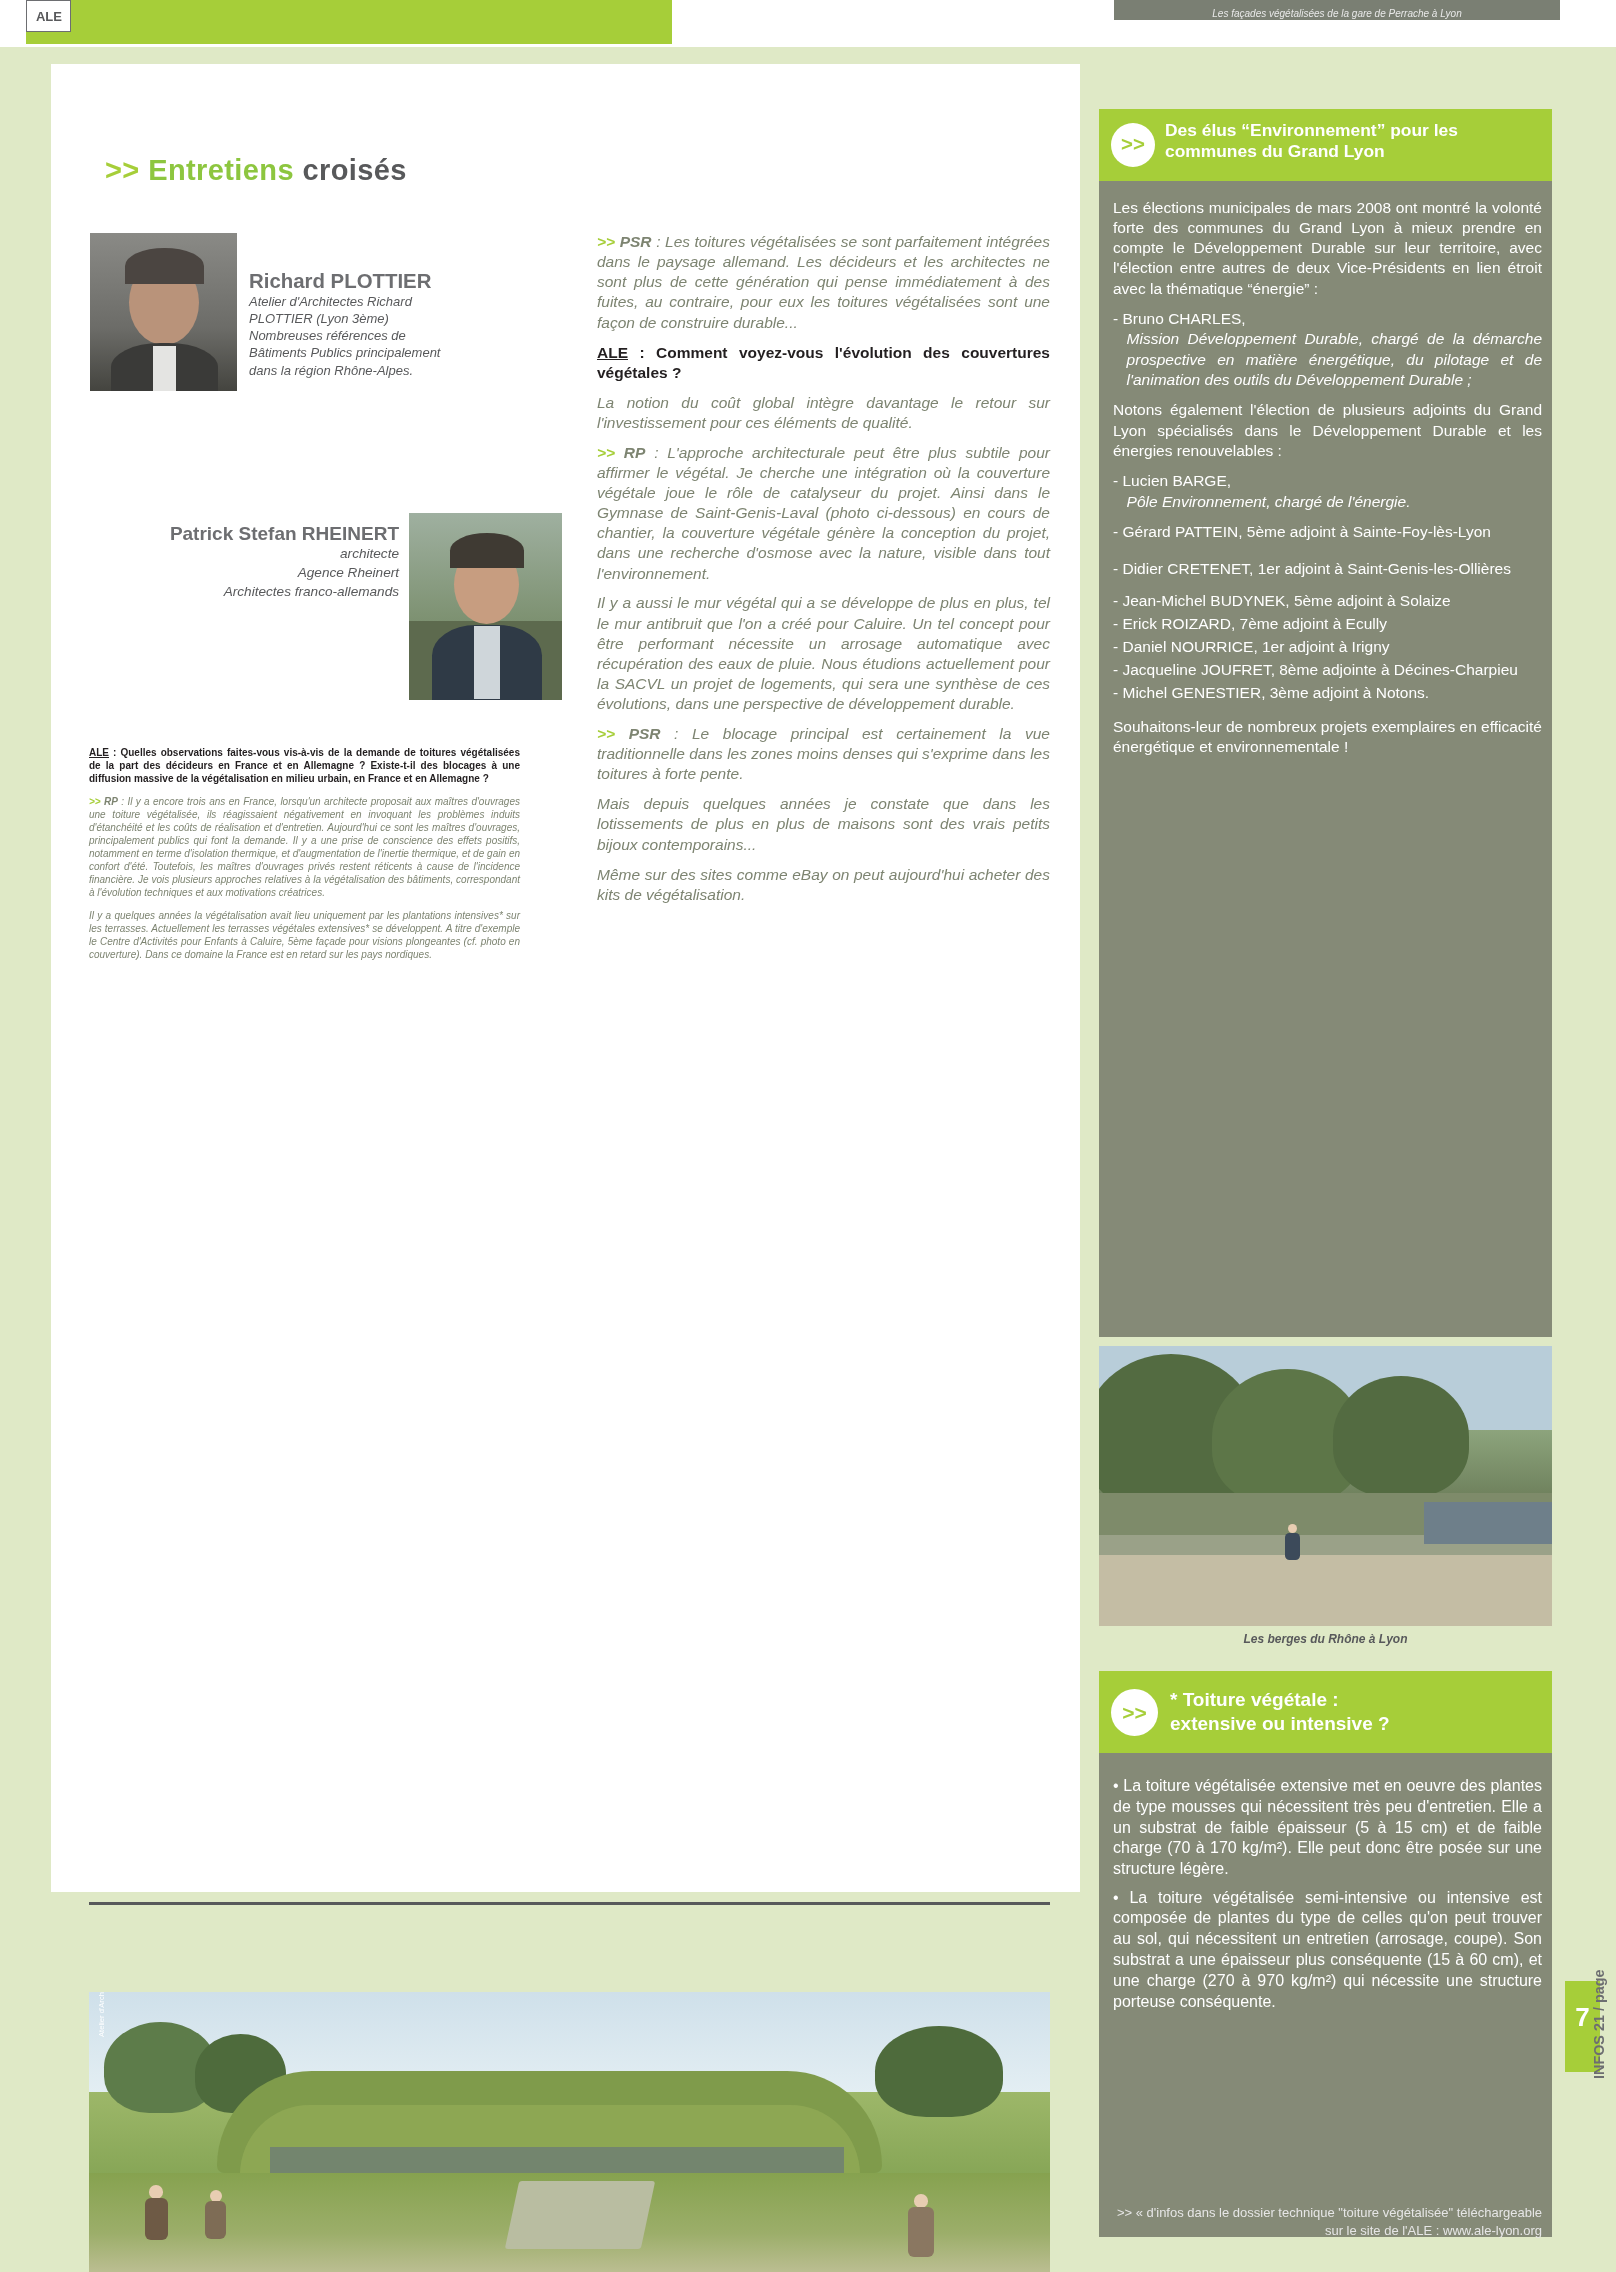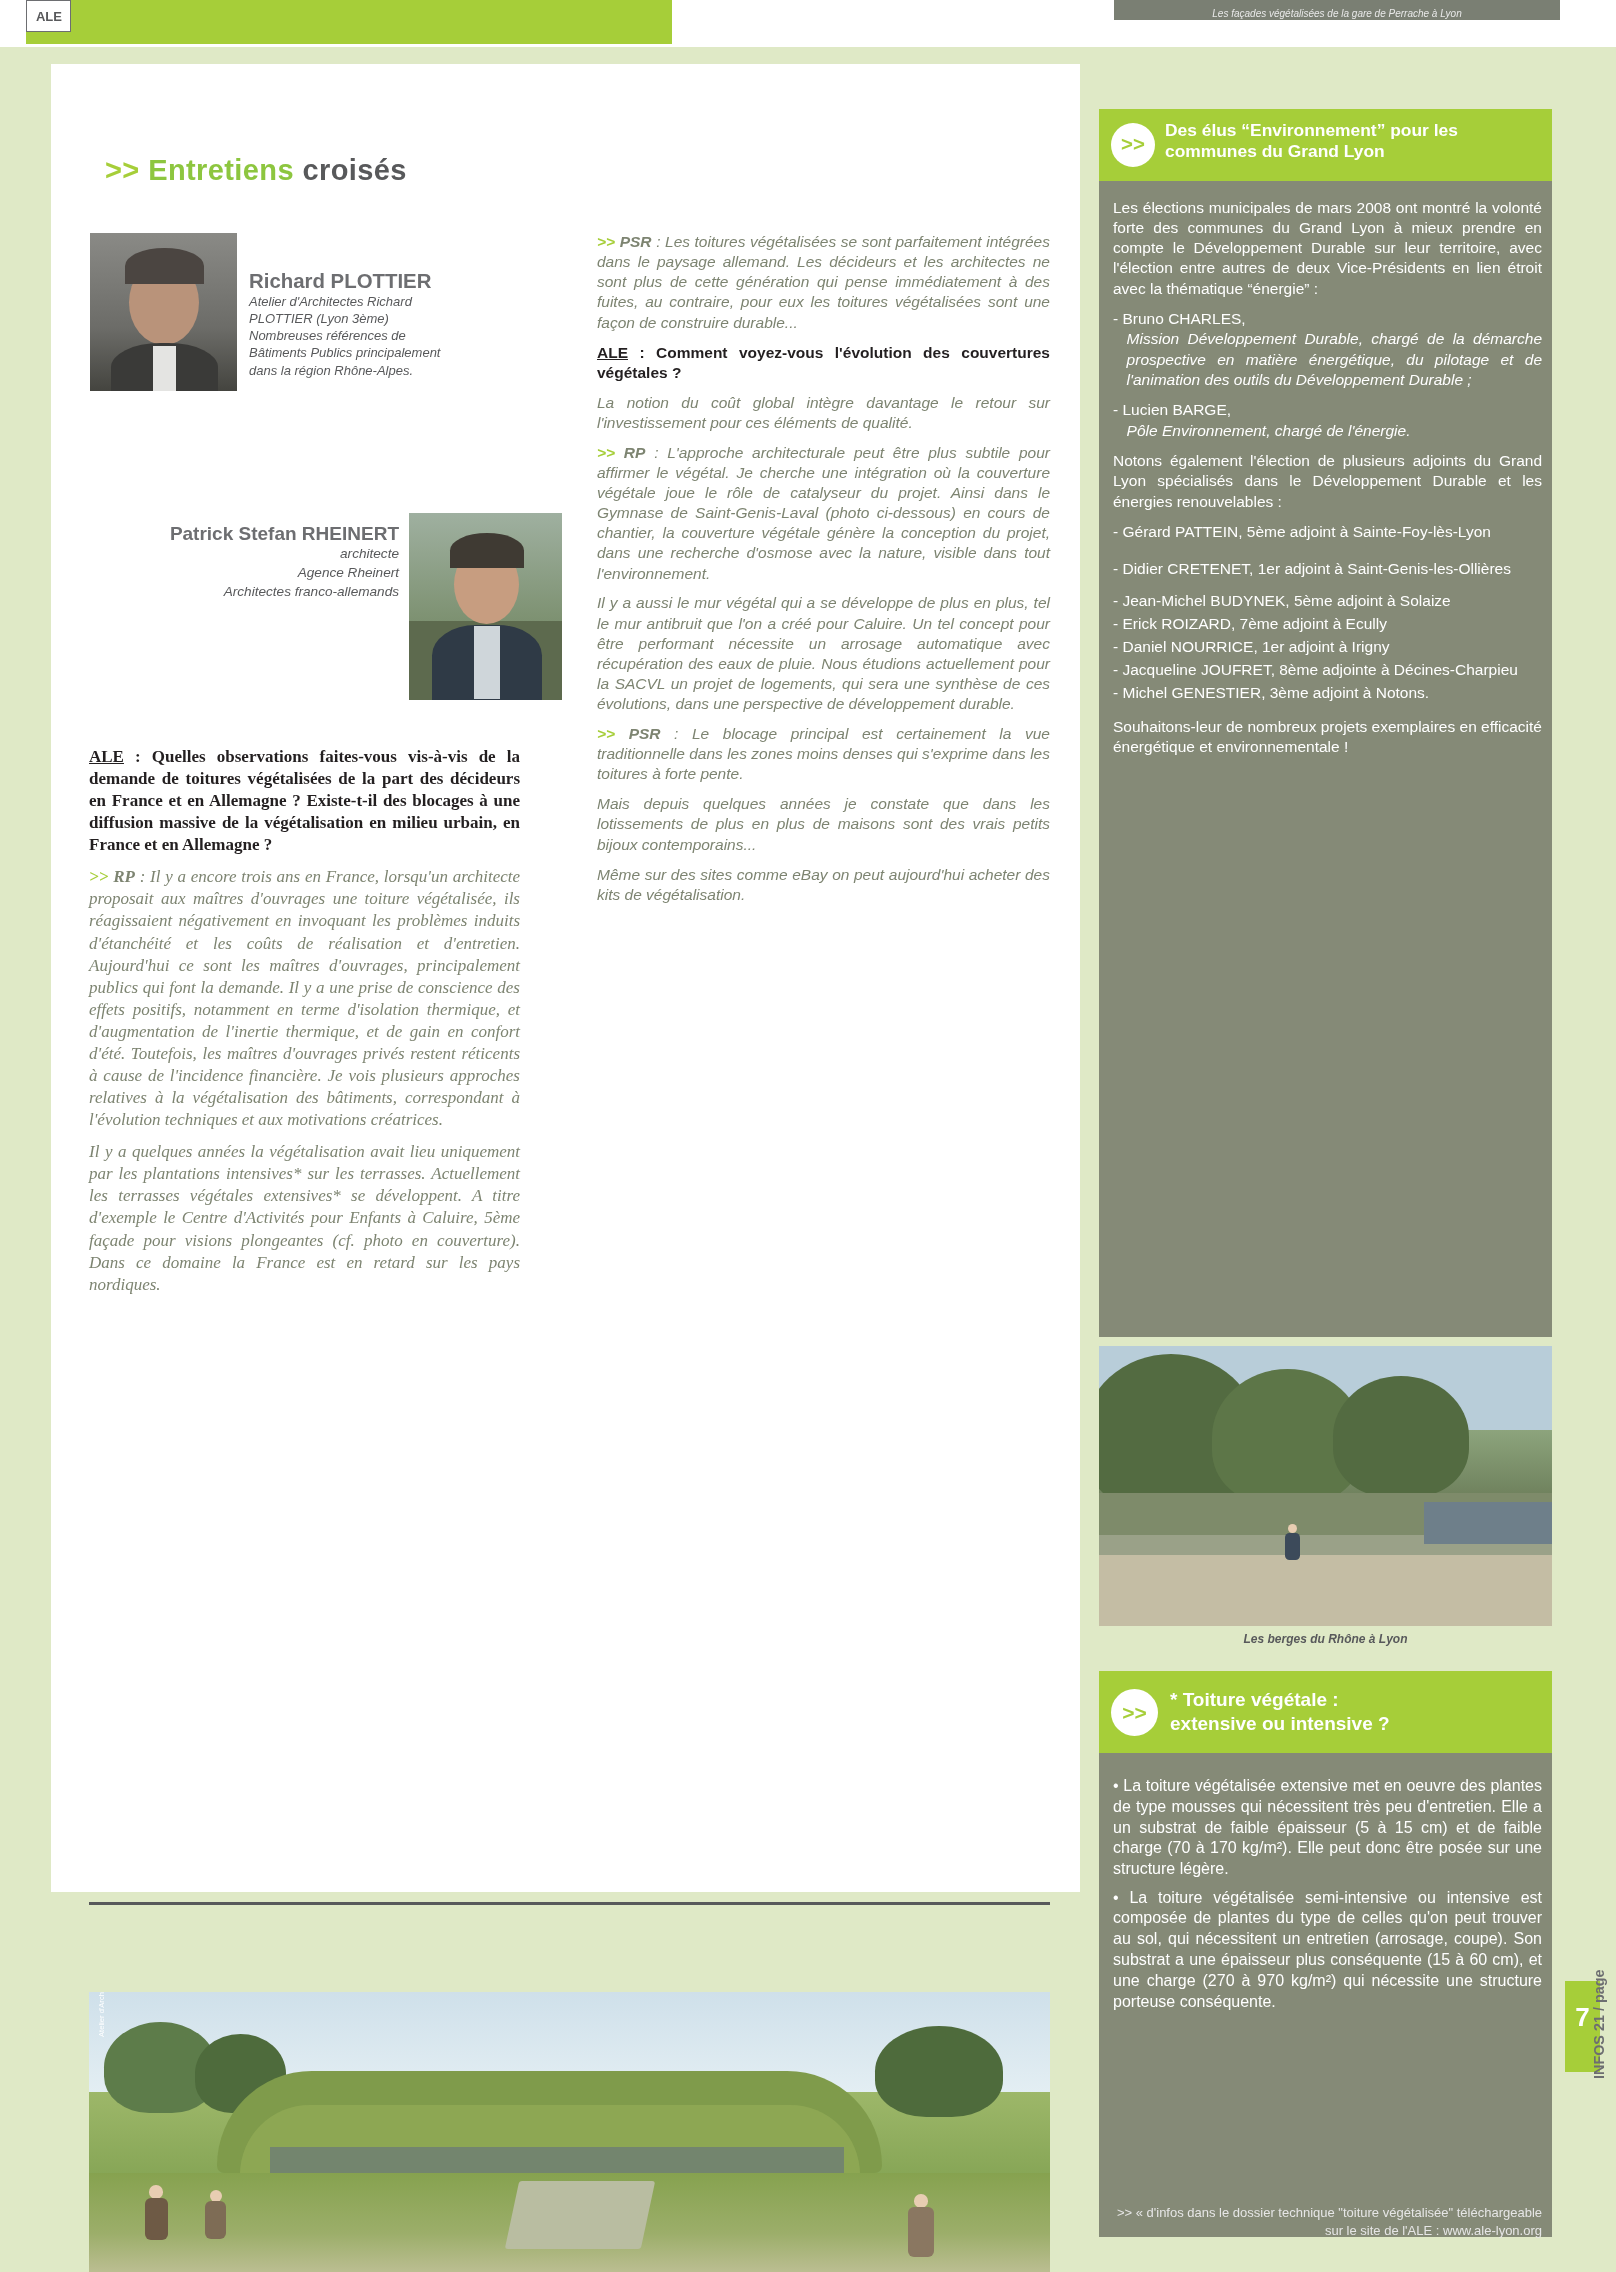--- a/index.html
+++ b/index.html
@@ -70,21 +70,21 @@
   .bio1 .nm { font-size:20.4px; font-weight:bold; color:#6d6e71; }
   .bio1 .ln { font-size:13px; font-style:italic; color:#58595b; line-height:1.32; text-align:justify;}
   .bio2 {
     position:absolute; left:89px; top:476px; width:310px; text-align:right;
   }
   .bio2 .nm { font-size:19px; font-weight:bold; color:#6d6e71; }
   .bio2 .ln { font-size:13.6px; font-style:italic; color:#58595b; line-height:1.38; }
   
   .col1 {
     position:absolute; left:89px; top:699px; width:431px;
-    font-size:17px; line-height:1.30; text-align:justify;font-family:Liberation Serif, serif;
+    font-size:10px; line-height:1.30; text-align:justify;
   }
   .col2 {
     position:absolute; left:597px; top:185px; width:453px;
     font-size:15.5px; line-height:1.30; text-align:justify;
   }
   .q { font-weight:bold; color:#231f20; }
   .q u { text-decoration:underline; }
   .ans-i { font-style:italic; color:#7d8471; }
   .bullet-green { color:#a6ce39; font-weight:bold; }
   .spk { font-weight:bold; }
@@ -296,25 +296,25 @@
     <div class="circ">&gt;&gt;</div>
     <div class="txt">Des élus “Environnement” pour les communes du Grand Lyon</div>
   </div>
   <div class="rc-body"></div>
   <div class="rc-body-inner">
     <p>Les élections municipales de mars 2008 ont montré la volonté forte des communes du Grand Lyon à mieux prendre en compte le Développement Durable sur leur territoire, avec l'élection entre autres de deux Vice-Présidents en lien étroit avec la thématique “énergie” :</p>
     <p>
       <span>- Bruno CHARLES,</span><br>
       <span class="it" style="margin-left:13.6px;display:inline-block;">Mission Développement Durable, chargé de la démarche prospective en matière énergétique, du pilotage et de l'animation des outils du Développement Durable ;</span>
     </p>
+    <p>Notons également l'élection de plusieurs adjoints du Grand Lyon spécialisés dans le Développement Durable et les énergies renouvelables :</p>
     <p>
       <span>- Lucien BARGE,</span><br>
       <span class="it" style="margin-left:13.6px;display:inline-block;">Pôle Environnement, chargé de l'énergie.</span>
     </p>
-    <p>Notons également l'élection de plusieurs adjoints du Grand Lyon spécialisés dans le Développement Durable et les énergies renouvelables :</p>
     <p style="margin-bottom:17px;">- Gérard PATTEIN, 5ème adjoint à Sainte-Foy-lès-Lyon</p>
     <p style="margin-bottom:11px;">- Didier CRETENET, 1er adjoint à Saint-Genis-les-Ollières</p>
     <p style="margin-bottom:3px;">- Jean-Michel BUDYNEK, 5ème adjoint à Solaize</p>
     <p style="margin-bottom:3px;">- Erick ROIZARD, 7ème adjoint à Ecully</p>
     <p style="margin-bottom:3px;">- Daniel NOURRICE, 1er adjoint à Irigny</p>
     <p style="margin-bottom:3px;">- Jacqueline JOUFRET, 8ème adjointe à Décines-Charpieu</p>
     <p style="margin-bottom:13.6px;">- Michel GENESTIER, 3ème adjoint à Notons.</p>
     <p>Souhaitons-leur de nombreux projets exemplaires en efficacité énergétique et environnementale !</p>
   </div>
 

